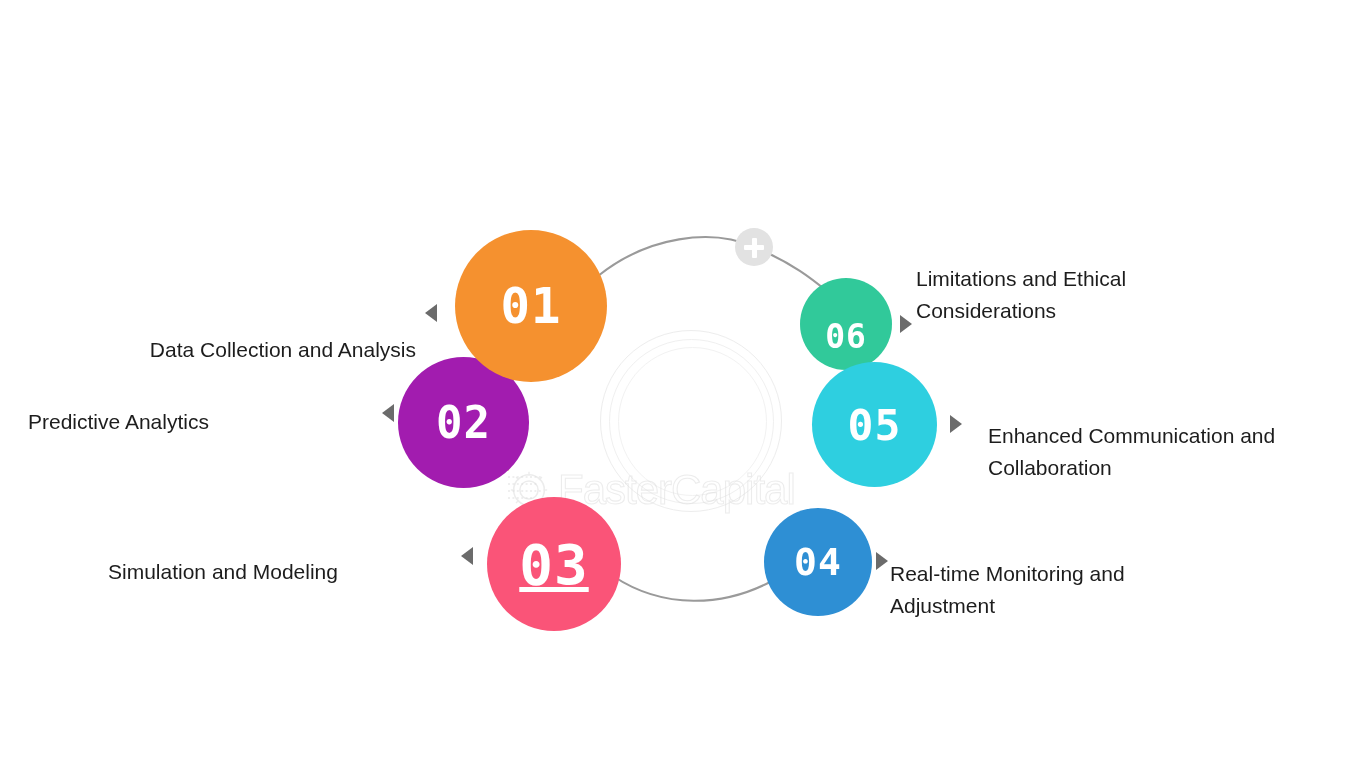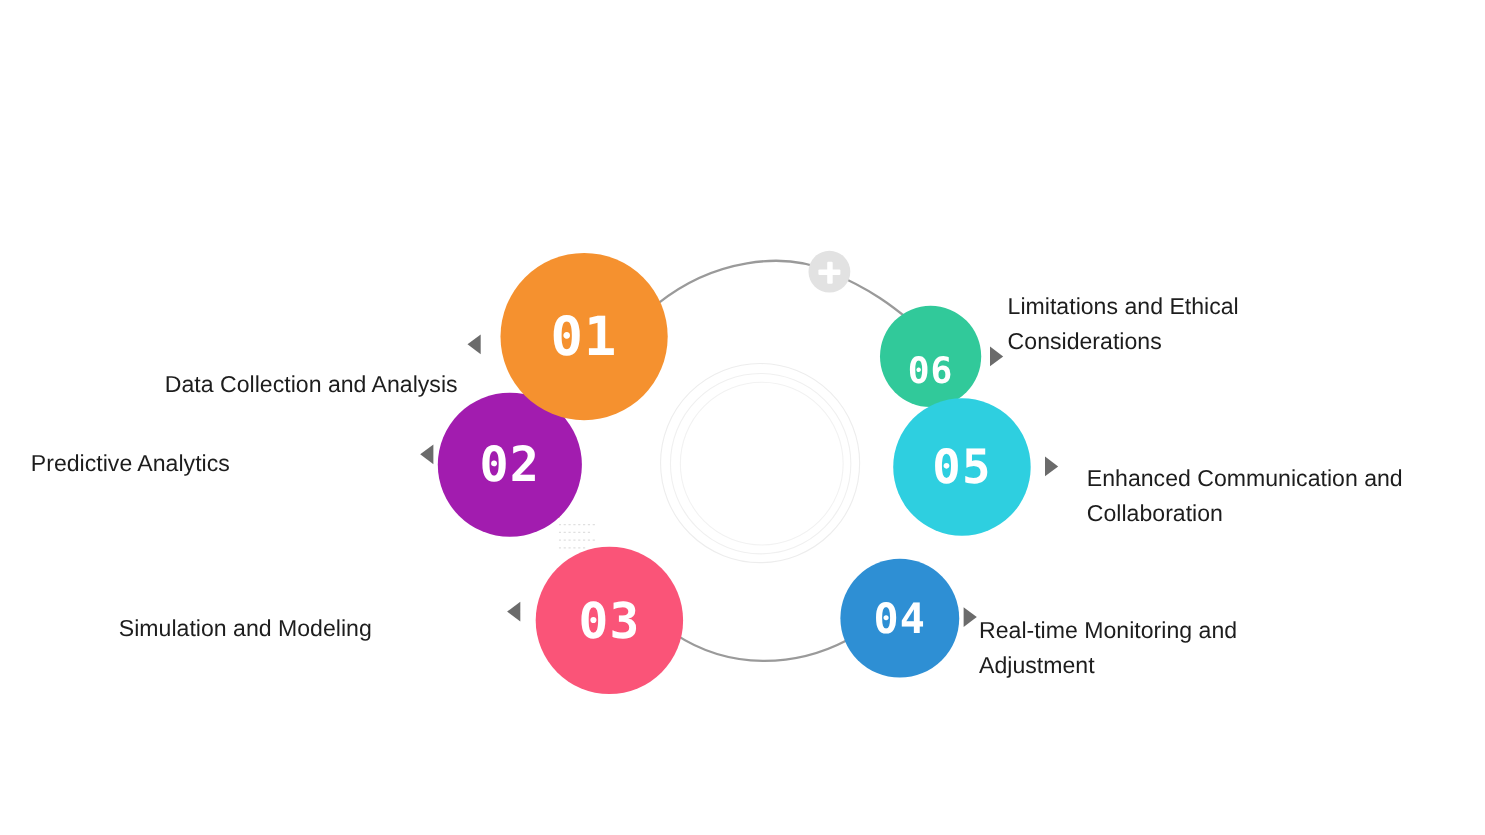--- a/index.html
+++ b/index.html
@@ -124,21 +124,21 @@
   #node-01 { left: 455px; top: 230px; width: 152px; height: 152px;
              background: #f5912f; z-index: 6; }
   #node-01 .num { font-size: 49px; }
 
   #node-02 { left: 398px; top: 357px; width: 131px; height: 131px;
              background: #a21caf; z-index: 5; }
   #node-02 .num { font-size: 44px; }
 
   #node-03 { left: 487px; top: 497px; width: 134px; height: 134px;
              background: #fa5478; z-index: 5; }
-  #node-03 .num { font-size: 45px; }
+  #node-03 .num { font-size: 56px; text-decoration: underline; }
 
   #node-04 { left: 764px; top: 508px; width: 108px; height: 108px;
              background: #2e8fd4; z-index: 5; }
   #node-04 .num { font-size: 38px; }
 
   #node-05 { left: 812px; top: 362px; width: 125px; height: 125px;
              background: #2ecfe0; z-index: 6; }
   #node-05 .num { font-size: 43px; }
 
   #node-06 { left: 800px; top: 278px; width: 92px; height: 92px;
@@ -204,20 +204,39 @@
 
   <svg id="wm-lines" viewBox="0 0 40 34" xmlns="http://www.w3.org/2000/svg">
     <g stroke="#e0e0e0" stroke-width="1.2" stroke-dasharray="2 2.4">
       <line x1="0" y1="5" x2="34" y2="5"></line>
       <line x1="0" y1="12" x2="30" y2="12"></line>
       <line x1="0" y1="19" x2="34" y2="19"></line>
       <line x1="0" y1="26" x2="26" y2="26"></line>
     </g>
   </svg>
 
+  <div id="watermark">
+    <svg class="wm-gear" viewBox="0 0 48 48" xmlns="http://www.w3.org/2000/svg">
+      <g fill="none" stroke="#dddddd" stroke-width="1.6">
+        <circle cx="24" cy="24" r="16"></circle>
+        <circle cx="24" cy="24" r="9.5"></circle>
+        <g stroke-width="1.4">
+          <line x1="24" y1="5" x2="24" y2="9"></line>
+          <line x1="24" y1="39" x2="24" y2="43"></line>
+          <line x1="5" y1="24" x2="9" y2="24"></line>
+          <line x1="39" y1="24" x2="43" y2="24"></line>
+          <line x1="10.5" y1="10.5" x2="13.5" y2="13.5"></line>
+          <line x1="34.5" y1="34.5" x2="37.5" y2="37.5"></line>
+          <line x1="37.5" y1="10.5" x2="34.5" y2="13.5"></line>
+          <line x1="13.5" y1="34.5" x2="10.5" y2="37.5"></line>
+        </g>
+      </g>
+    </svg>
+    <div class="wm-text">FasterCapital</div>
+  </div>
 
   <div id="plus-badge">
     <span class="bar-h"></span>
     <span class="bar-v"></span>
   </div>
 
   <div class="node" id="node-02">
     <span class="num">02</span>
   </div>
   <div class="node" id="node-01">

